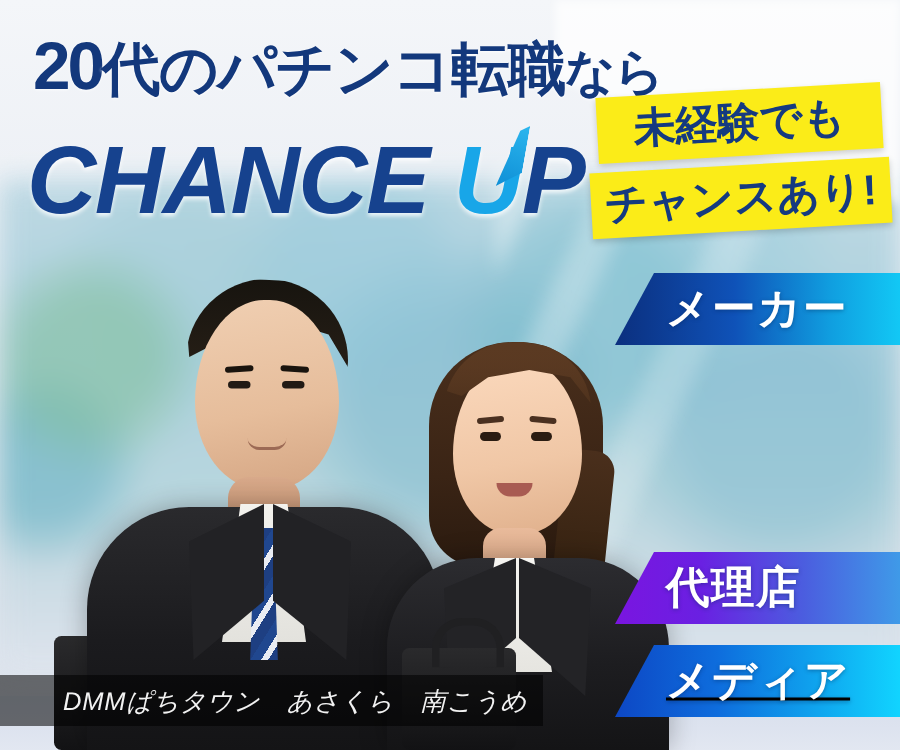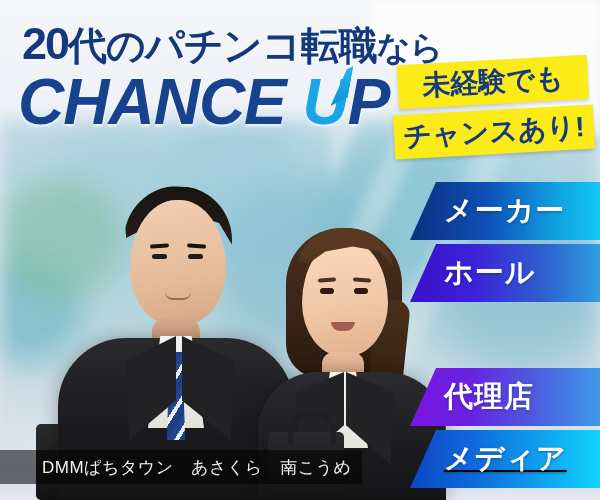--- a/index.html
+++ b/index.html
@@ -178,21 +178,21 @@
   .headline1{
     position:absolute;left:22px;top:18px;
     font-size:39px;font-weight:bold;letter-spacing:-1px;
     color:#13387c;white-space:nowrap;
     text-shadow:0 1px 2px rgba(255,255,255,.85);
   }
   .headline1 .num{font-size:45px;letter-spacing:-2px;}
   .headline1 .sm{font-size:33px;}
 
   .headline2{
-    position:absolute;left:18px;top:70px;white-space:nowrap;
+    position:absolute;left:18px;top:88px;white-space:nowrap;
     font-size:64px;font-weight:bold;font-style:italic;
     letter-spacing:-1px;line-height:1;
     color:#16428e;
     text-shadow:0 2px 3px rgba(255,255,255,.8);
   }
   .headline2 .u-wrap{position:relative;display:inline-block;color:#18a6e8;}
   .headline2 .u-swoosh{
     position:absolute;right:-2px;top:-4px;width:16px;height:40px;
     background:linear-gradient(200deg,#2bb6ee,#0f8fd6);
     clip-path:polygon(100% 0,100% 78%,0 100%,62% 8%);
@@ -204,42 +204,42 @@
     position:absolute;background:#fbec18;
     display:flex;align-items:center;justify-content:center;
     color:#153a80;font-weight:bold;white-space:nowrap;
     box-shadow:0 2px 4px rgba(0,0,0,.18);
   }
   .ribbon1{left:398px;top:60px;width:190px;height:44px;transform:rotate(-3.2deg);font-size:28px;}
   .ribbon2{left:394px;top:110px;width:200px;height:44px;transform:rotate(-3.2deg);font-size:28px;}
 
   
   .badge{
-    position:absolute;height:58px;width:190px;
+    position:absolute;height:48px;width:190px;
     clip-path:polygon(26px 0,100% 0,100% 100%,0 100%);
     display:flex;align-items:center;
     box-shadow:0 2px 5px rgba(0,0,0,.20);
   }
   .badge span{
     color:#ffffff;font-weight:bold;font-size:29px;
     letter-spacing:1px;white-space:nowrap;
     padding-left:34px;
     text-shadow:0 1px 3px rgba(0,40,90,.45);
   }
   .b1{top:182px;left:410px;background:linear-gradient(90deg,#0b2f7e 0%,#0f52b8 42%,#109fe0 76%,#12c8f5 100%);}
   .b2{top:244px;left:410px;background:linear-gradient(90deg,#3a10c8 0%,#3c22d8 34%,#2c63cf 72%,#2f9fe2 100%);}
   .b3{top:306px;left:410px;background:linear-gradient(90deg,#0f3a92 0%,#0d4fba 40%,#0b8ad6 74%,#17b7ef 100%);}
   .b4{top:368px;left:410px;background:linear-gradient(90deg,#7a15e0 0%,#6a20e2 30%,#4b5ddf 66%,#3f9ae8 100%);font-family:Liberation Serif, serif;}
   .b5{top:430px;left:410px;background:linear-gradient(90deg,#0d47c4 0%,#0e6ddd 36%,#0fa6ef 72%,#11d4ff 100%);text-decoration:underline;}
 
   
   .credit{
     position:absolute;left:0;top:450px;width:362px;height:34px;
     background:rgba(0,0,0,.55);
-    display:flex;align-items:center;
+    display:flex;align-items:center;font-style:italic;
   }
   .credit span{
     color:#f2f2f2;font-size:17px;padding-left:42px;white-space:nowrap;letter-spacing:.5px;
   }
 </style>
 </head>
 <body>
 
 <div id="banner">
 
@@ -289,23 +289,20 @@
   <div class="ribbon ribbon1">
     <span>未経験でも</span>
   </div>
   <div class="ribbon ribbon2">
     <span>チャンスあり!</span>
   </div>
 
   <div class="badge b1">
     <span>メーカー</span>
   </div>
-  <div class="badge b2">
-    <span>ホール</span>
-  </div>
   <div class="badge b4">
     <span>代理店</span>
   </div>
   <div class="badge b5">
     <span>メディア</span>
   </div>
 
   <div class="credit">
     <span>DMMぱちタウン　あさくら　南こうめ</span>
   </div>

